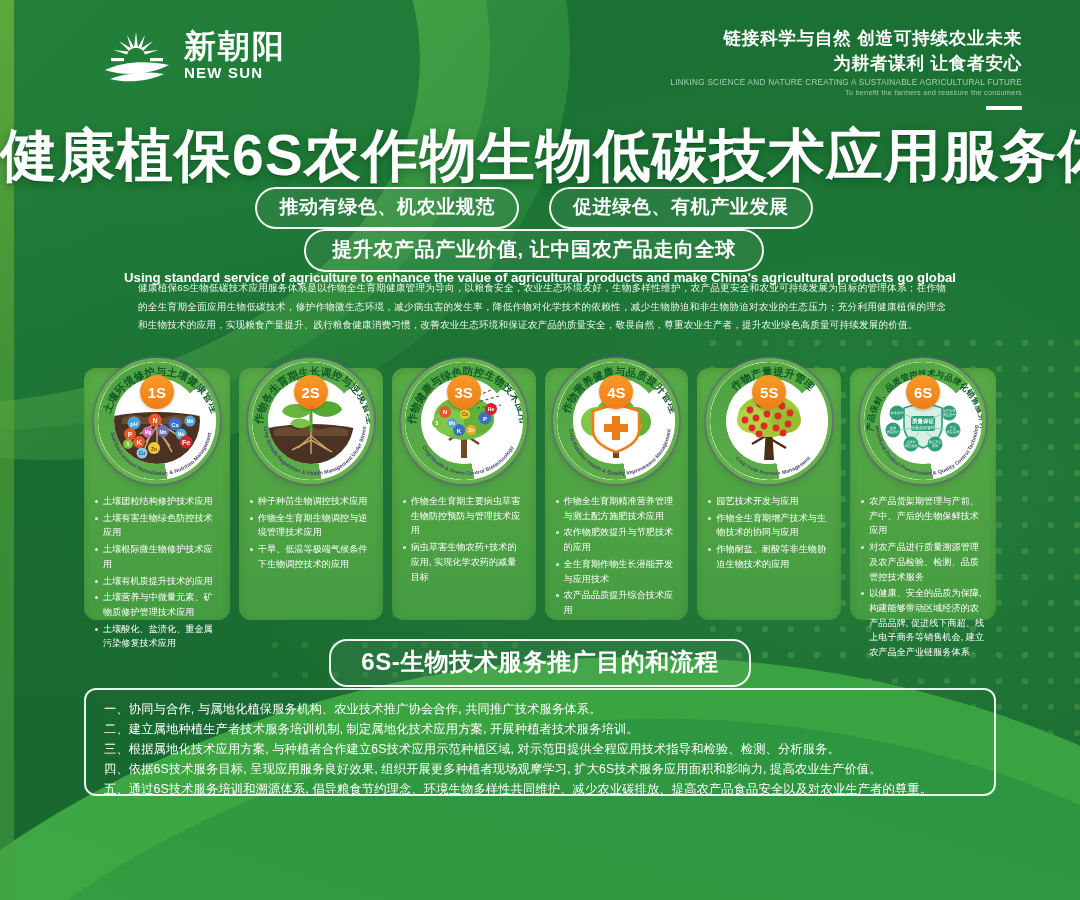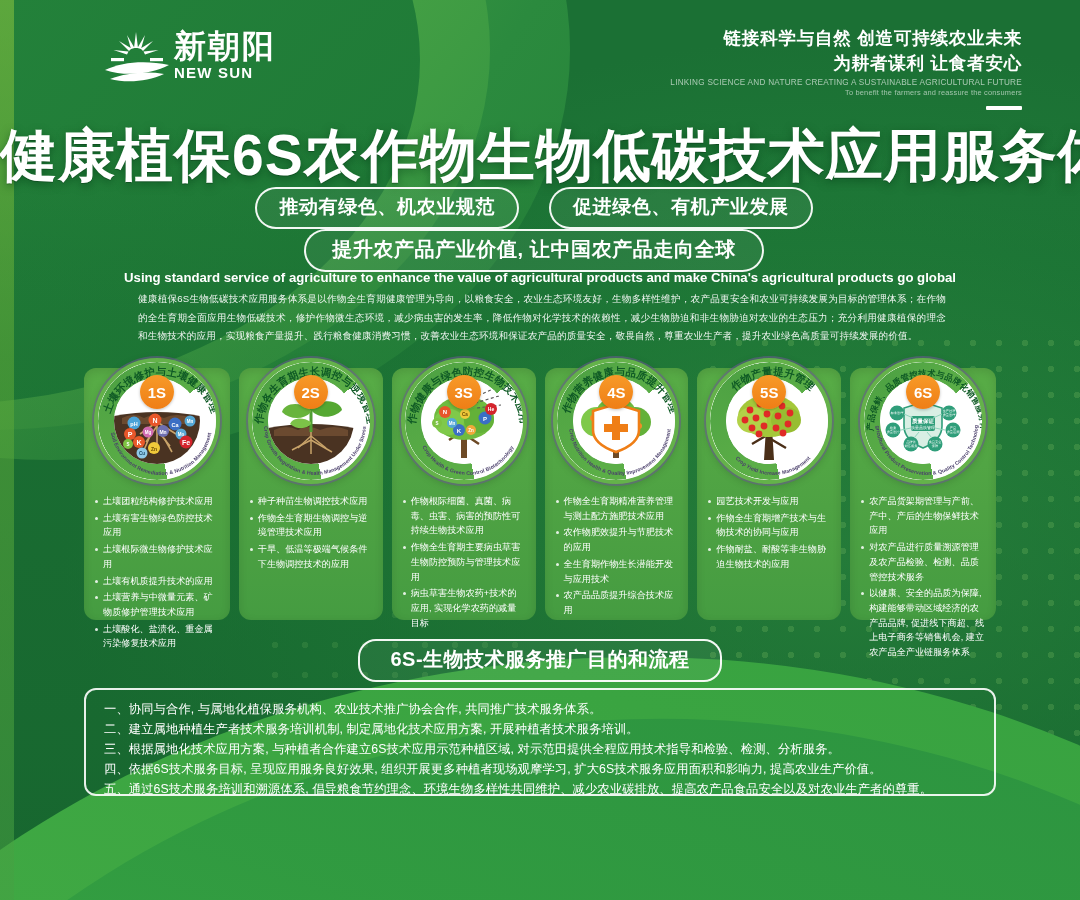--- a/index.html
+++ b/index.html
@@ -80,21 +80,21 @@
     pointer-events:none;
   }
   .bg-vert-stripe{
     position:absolute; left:0; top:0; bottom:0; width:14px;
     background:linear-gradient(180deg,#8cc63f 0%,#5faa38 40%,#45a043 100%);
     opacity:.55;
   }
 
   
   .header{ position:absolute; left:0; top:0; width:1080px; height:110px; }
-  .logo-wrap{ position:absolute; left:100px; top:26px; display:flex; align-items:center; gap:0; }
+  .logo-wrap{ position:absolute; left:100px; top:26px; display:flex; align-items:center; gap:10px; }
   .logo-mark{ width:74px; height:58px; position:relative; }
   .logo-text-cn{
     color:#fff; font-size:32px; font-weight:bold; letter-spacing:2px;
     line-height:1; margin-bottom:3px;
   }
   .logo-text-en{
     color:#fff; font-size:15px; font-weight:bold; letter-spacing:1.2px; line-height:1;
   }
   .slogan{ position:absolute; right:58px; top:26px; text-align:right; }
   .slogan-cn1,.slogan-cn2{
@@ -135,21 +135,21 @@
   }
   .pill.wide{ font-size:20px; padding:5px 26px 7px; }
 
   .subtitle-en{
     position:absolute; left:0; right:0; top:270px;
     text-align:center;
     color:#fff; font-size:13.2px; font-weight:bold; letter-spacing:0;
     white-space:nowrap;
   }
   .intro{
-    position:absolute; left:138px; width:808px; top:290px;
+    position:absolute; left:138px; width:808px; top:279px;
     color:rgba(255,255,255,.93);
     font-size:9.6px; line-height:1.95; text-align:justify;
     letter-spacing:.15px;
   }
 
   
   .cards{
     position:absolute; left:84px; top:368px;
     width:912px; height:252px;
     display:flex; gap:9px;
@@ -236,21 +236,21 @@
 
   
   .process-title{
     position:absolute; left:0; right:0; top:639px;
     display:flex; justify-content:center;
   }
   .process-title span{
     border:2px solid rgba(255,255,255,.95);
     border-radius:18px;
     padding:5px 30px 7px;
-    color:#fff; font-size:20px; font-weight:bold; letter-spacing:.5px;
+    color:#fff; font-size:24px; font-weight:bold; letter-spacing:.5px;
     background:rgba(255,255,255,.05);
   }
   .process-box{
     position:absolute; left:84px; top:688px;
     width:912px; height:108px;
     border:2px solid rgba(255,255,255,.9);
     border-radius:12px;
     padding:10px 16px 8px 18px;
   }
   .process-box li{
@@ -475,21 +475,20 @@
         <svg class="curve-title" viewBox="0 0 126 126">
           <path id="arc3" d="M 10 66 A 53 53 0 0 1 116 66" fill="none"></path>
           <text><textPath href="#arc3" startOffset="50%" text-anchor="middle">作物健康与绿色防控生物技术应用</textPath></text>
         </svg>
         <svg class="curve-en" viewBox="0 0 126 126">
           <path id="arcE3" d="M 12 62 A 51 51 0 0 0 114 62" fill="none"></path>
           <text><textPath href="#arcE3" startOffset="50%" text-anchor="middle">Crop Health &amp; Green Control Biotechnology</textPath></text>
         </svg>
       </div>
       <ul class="bullets">
-        <li>作物根际细菌、真菌、病毒、虫害、病害的预防性可持续生物技术应用</li>
         <li>作物全生育期主要病虫草害生物防控预防与管理技术应用</li>
         <li>病虫草害生物农药+技术的应用, 实现化学农药的减量目标</li>
       </ul>
     </div>
 
     <div class="card">
       <div class="badge">
         <div class="badge-ring"></div>
         <div class="badge-core">
           <svg width="86" height="86" viewBox="0 0 86 86">

